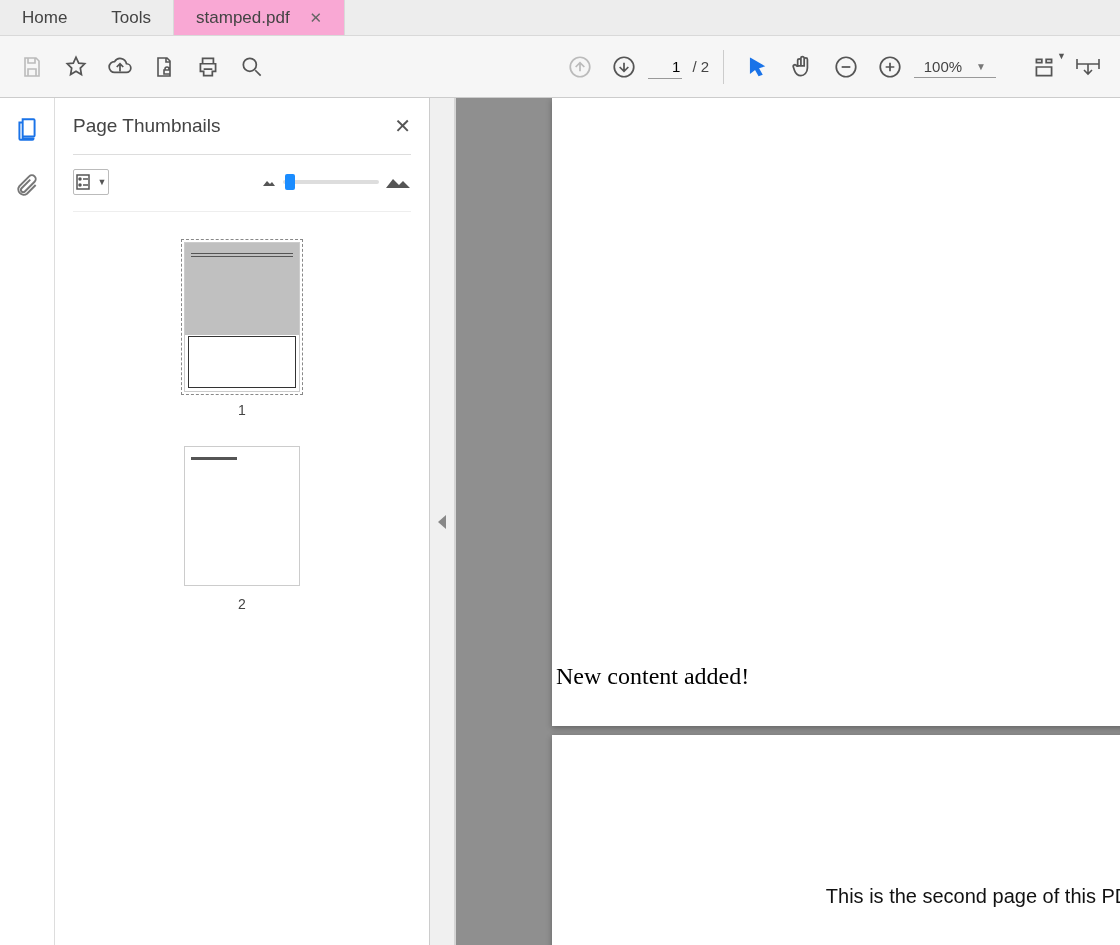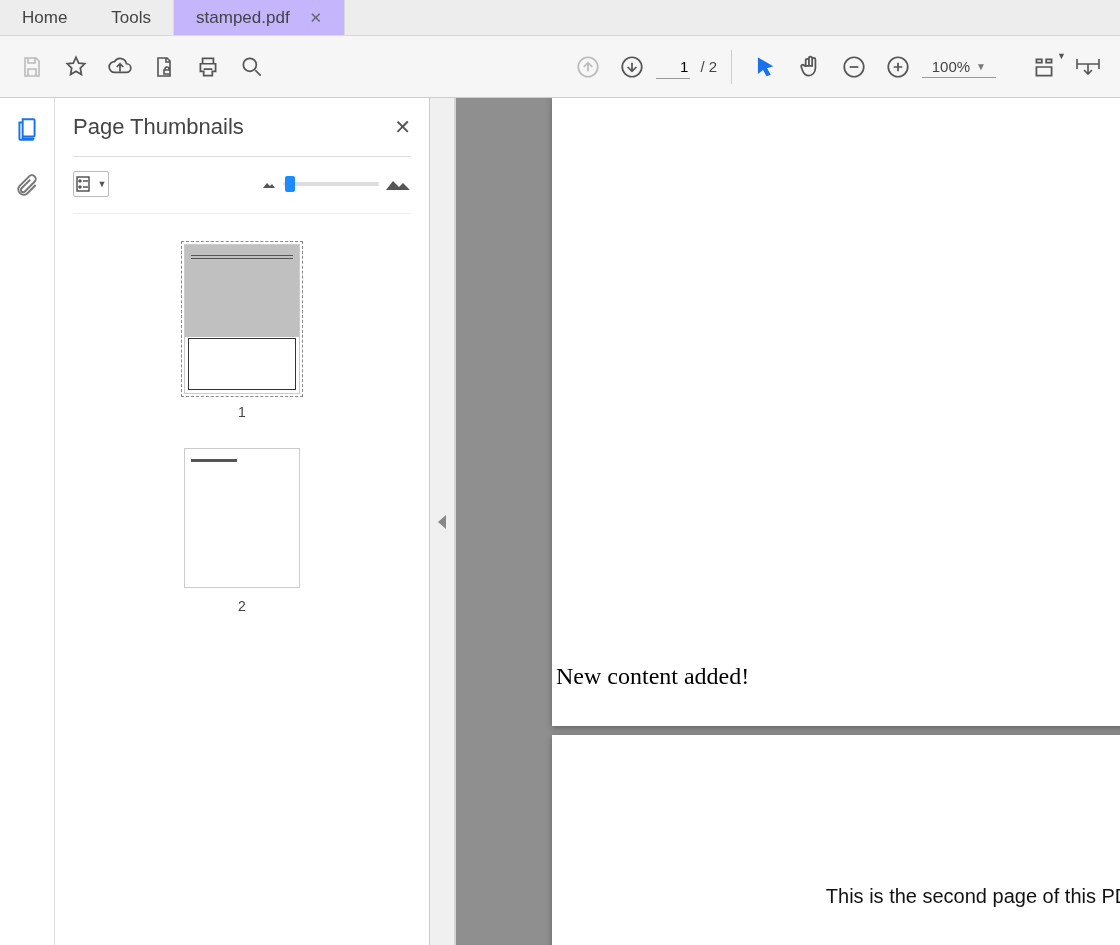--- a/index.html
+++ b/index.html
@@ -1,49 +1,49 @@
 <!DOCTYPE html>
 <html><head>
 <meta charset="utf-8">
 <style>
   * { box-sizing: border-box; margin: 0; padding: 0; }
   html, body { width: 1120px; height: 945px; font-family: "Segoe UI", Arial, sans-serif; background: #ededed; overflow: hidden; color: #333; }
 
   
   .tabstrip { height: 36px; display: flex; align-items: stretch; background: #ededed; border-bottom: 1px solid #d9d9d9; }
   .tab { display: flex; align-items: center; padding: 13px 22px; font-size: 17px; color: #444; cursor: default; }
-  .tab.doc { background: #c4b5fd; border-right: 1px solid #d9d9d9; border-left: 1px solid #d9d9d9; position: relative; }
+  .tab.doc { background: #f9a8d4; border-right: 1px solid #d9d9d9; border-left: 1px solid #d9d9d9; position: relative; }
   .tab .close { margin-left: 20px; font-size: 15px; color: #666; }
 
   
   .toolbar { height: 62px; background: #f6f6f6; border-bottom: 1px solid #ccc; display: flex; align-items: center; padding: 0 12px; gap: 4px; }
   .tbtn { width: 40px; height: 40px; display: flex; align-items: center; justify-content: center; border-radius: 3px; cursor: default; }
   .tbtn svg { stroke: #555; fill: none; stroke-width: 1.6; }
   .tbtn.accent svg { stroke: #1a73e8; fill: #1a73e8; }
   .tbtn.disabled svg { stroke: #bbb; }
   .tspacer { flex: 1; }
   .tsep { width: 1px; height: 34px; background: #ccc; margin: 0 10px; }
   .page-input { width: 34px; height: 24px; text-align: right; border: none; border-bottom: 1px solid #999; background: transparent; font-size: 15px; padding-right: 2px;}
   .page-total { font-size: 15px; color: #444; margin-left: 6px; }
-  .zoom-group { display: flex; align-items: center; gap: 0; border-bottom: 1px solid #999; padding: 2px 4px;}
+  .zoom-group { display: flex; align-items: center; gap: 8px; border-bottom: 1px solid #999; padding: 2px 4px;}
   .zoom-val { font-size: 15px; color: #444; min-width: 44px; text-align: right;}
   .zoom-caret { font-size: 10px; color: #777; padding: 0 6px;}
 
   
   .body { display: flex; height: calc(945px - 36px - 62px); }
 
   
   .rail { width: 55px; background: #fff; border-right: 1px solid #ddd; display: flex; flex-direction: column; align-items: center; padding-top: 18px; gap: 26px; }
   .rail .railbtn svg { stroke: #777; fill: none; stroke-width: 1.8; }
   .rail .railbtn.active svg { stroke: #1a73e8; }
 
   
   .panel { width: 375px; background: #fff; border-right: 1px solid #ccc; display: flex; flex-direction: column; padding: 16px 18px 0 18px; }
   .panel-head { display: flex; align-items: center; justify-content: space-between; padding-bottom: 16px; border-bottom: 1px solid #ddd;}
-  .panel-title { font-size: 22px; color: #444; }
+  .panel-title { font-size: 19px; color: #444; }
   .panel-close { font-size: 20px; color: #555; }
 
   .panel-opts { display: flex; align-items: center; justify-content: space-between; padding: 14px 0 16px; border-bottom: 1px solid #eee; }
   .optbtn { width: 36px; height: 26px; display:flex; align-items:center; justify-content:center; border:1px solid #bbb; border-radius:2px; }
   .size-group { display:flex; align-items:center; gap: 6px; }
   .slider-track { width: 96px; height: 4px; background: #ddd; position: relative; border-radius:2px; }
   .slider-thumb { position:absolute; top:-6px; left:2px; width:10px; height:16px; background:#1a8cff; border-radius:2px; }
 
   .thumbs { flex:1; overflow:auto; padding-top: 30px; display:flex; flex-direction:column; align-items:center; gap: 28px; }
   .thumb-wrap { display:flex; flex-direction:column; align-items:center; gap:10px; }

